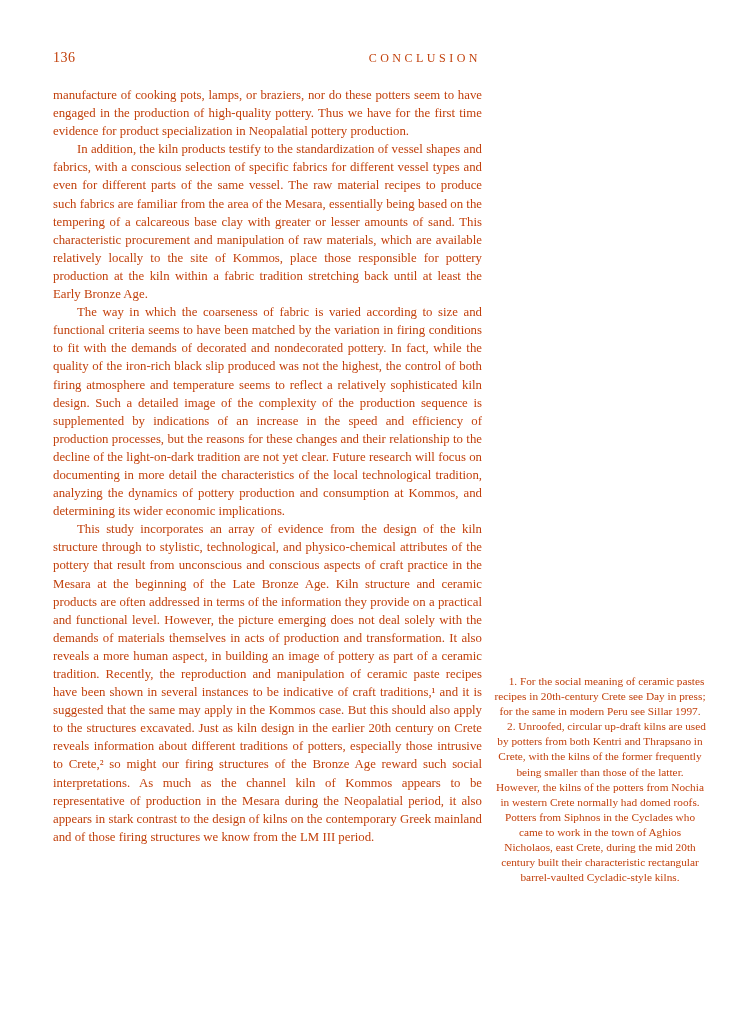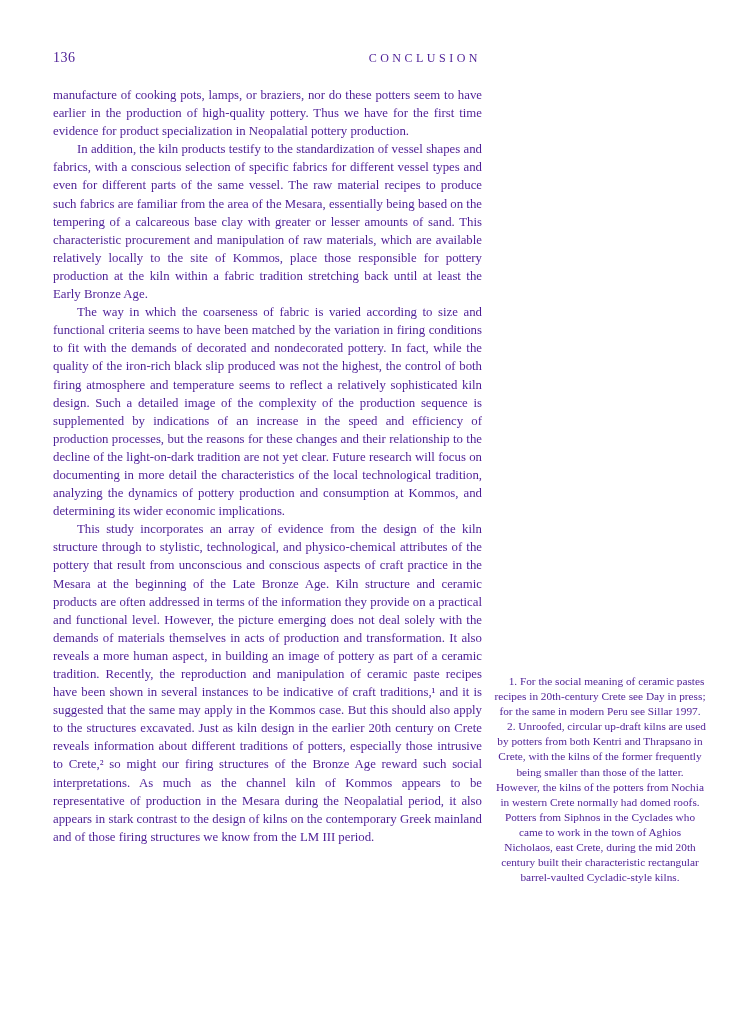--- a/index.html
+++ b/index.html
@@ -6,21 +6,21 @@
     margin: 0;
     padding: 0;
     background: #e9e9e9;
   }
   .page {
     position: relative;
     width: 746px;
     height: 1024px;
     margin: 0 auto;
     background: #ffffff;
-    color: #4c1d95;
+    color: #c2410c;
     font-family: "Liberation Serif", "DejaVu Serif", serif;
     overflow: hidden;
   }
   .running-header {
     position: absolute;
     left: 53px;
     top: 50px;
     width: 428px;
     display: flex;
     justify-content: space-between;
@@ -70,21 +70,21 @@
 <body>
 
 <div class="page">
 
   <header class="running-header">
     <span class="folio">136</span>
     <span class="running-head">CONCLUSION</span>
   </header>
 
   <main class="text-block">
-    <p class="para no-indent">manufacture of cooking pots, lamps, or braziers, nor do these potters seem to have earlier in the production of high-quality pottery. Thus we have for the first time evidence for product specialization in Neopalatial pottery production.</p>
+    <p class="para no-indent">manufacture of cooking pots, lamps, or braziers, nor do these potters seem to have engaged in the production of high-quality pottery. Thus we have for the first time evidence for product specialization in Neopalatial pottery production.</p>
     <p class="para">In addition, the kiln products testify to the standardization of vessel shapes and fabrics, with a conscious selection of specific fabrics for different vessel types and even for different parts of the same vessel. The raw material recipes to produce such fabrics are familiar from the area of the Mesara, essentially being based on the tempering of a calcareous base clay with greater or lesser amounts of sand. This characteristic procurement and manipulation of raw materials, which are available relatively locally to the site of Kommos, place those responsible for pottery production at the kiln within a fabric tradition stretching back until at least the Early Bronze Age.</p>
     <p class="para">The way in which the coarseness of fabric is varied according to size and functional criteria seems to have been matched by the variation in firing conditions to fit with the demands of decorated and nondecorated pottery. In fact, while the quality of the iron-rich black slip produced was not the highest, the control of both firing atmosphere and temperature seems to reflect a relatively sophisticated kiln design. Such a detailed image of the complexity of the production sequence is supplemented by indications of an increase in the speed and efficiency of production processes, but the reasons for these changes and their relationship to the decline of the light-on-dark tradition are not yet clear. Future research will focus on documenting in more detail the characteristics of the local technological tradition, analyzing the dynamics of pottery production and consumption at Kommos, and determining its wider economic implications.</p>
     <p class="para">This study incorporates an array of evidence from the design of the kiln structure through to stylistic, technological, and physico-chemical attributes of the pottery that result from unconscious and conscious aspects of craft practice in the Mesara at the beginning of the Late Bronze Age. Kiln structure and ceramic products are often addressed in terms of the information they provide on a practical and functional level. However, the picture emerging does not deal solely with the demands of materials themselves in acts of production and transformation. It also reveals a more human aspect, in building an image of pottery as part of a ceramic tradition. Recently, the reproduction and manipulation of ceramic paste recipes have been shown in several instances to be indicative of craft traditions,¹ and it is suggested that the same may apply in the Kommos case. But this should also apply to the structures excavated. Just as kiln design in the earlier 20th century on Crete reveals information about different traditions of potters, especially those intrusive to Crete,² so might our firing structures of the Bronze Age reward such social interpretations. As much as the channel kiln of Kommos appears to be representative of production in the Mesara during the Neopalatial period, it also appears in stark contrast to the design of kilns on the contemporary Greek mainland and of those firing structures we know from the LM III period.</p>
   </main>
 
   <aside class="footnotes">
     <p class="footnote">1. For the social meaning of ceramic pastes recipes in 20th-century Crete see Day in press; for the same in modern Peru see Sillar 1997.</p>
     <p class="footnote">2. Unroofed, circular up-draft kilns are used by potters from both Kentri and Thrapsano in Crete, with the kilns of the former frequently being smaller than those of the latter. However, the kilns of the potters from Nochia in western Crete normally had domed roofs. Potters from Siphnos in the Cyclades who came to work in the town of Aghios Nicholaos, east Crete, during the mid 20th century built their characteristic rectangular barrel-vaulted Cycladic-style kilns.</p>
   </aside>
 

